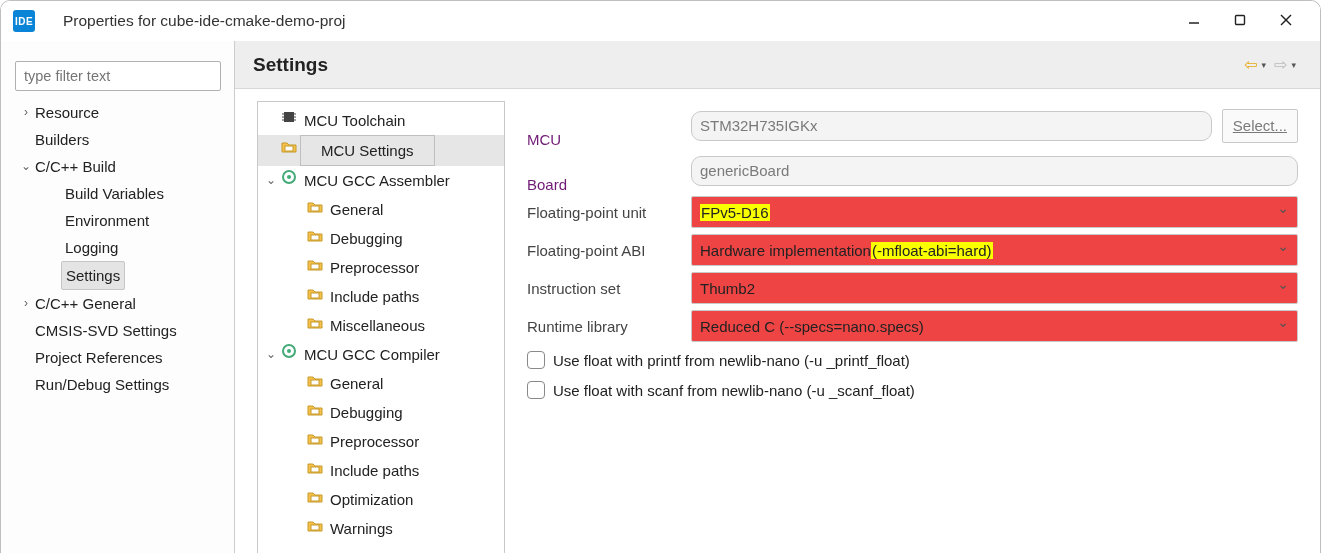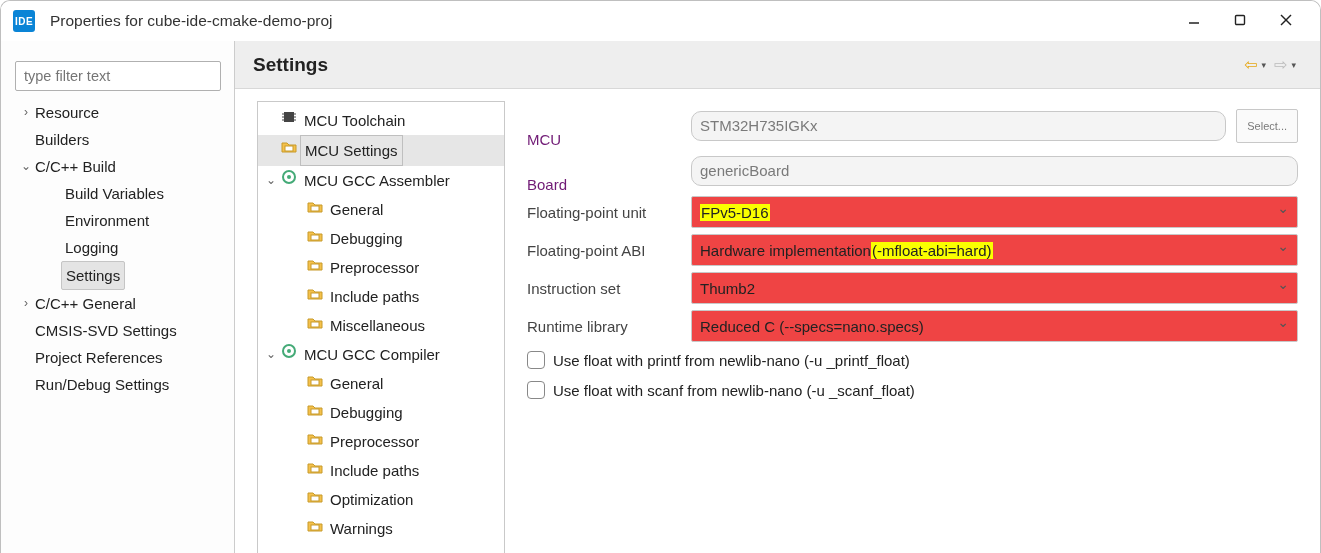--- a/index.html
+++ b/index.html
@@ -28,21 +28,21 @@
   .titlebar .app-icon {
     width: 22px; height: 22px;
     background: #0a84d6;
     color: #fff;
     font-size: 10px;
     font-weight: bold;
     display: flex;
     align-items: center;
     justify-content: center;
     border-radius: 3px;
-    margin-right: 15px;
+    margin-right: 28px;
     letter-spacing: 0.5px;
   }
   .titlebar .title { flex: 1; color: #333; font-size: 15.5px; }
   .win-controls { display: flex; gap: 22px; align-items: center; padding-right: 12px; }
   .win-controls span { width: 24px; text-align: center; font-size: 14px; color: #222; }
 
   
   .main {
     display: flex;
     height: calc(100% - 40px);
@@ -151,21 +151,21 @@
     display: inline-block;
     margin-right: 6px;
   }
   .micon.chip svg, .micon.folder svg, .micon.tool svg { width:18px; height:18px; }
   .mid-item.selected {
     background: #e6e6e6;
   }
   .mid-item.selected .lbl {
     border: 1px solid #bfbfbf;
     background: #e6e6e6;
-    padding: 0 4px;
+    padding: 0 20px;
     margin-left: -4px;
   }
 
   
   .form-area {
     flex: 1;
     padding: 2px 22px 0 22px;
     overflow: hidden;
   }
   .form-row {
@@ -191,24 +191,25 @@
     display: flex;
     align-items: center;
     border-radius: 10px;
   }
   .select-btn {
     height: 30px;
     padding: 16px 10px;
     border: 1px solid #c8c8c8;
     background: #fafafa;
     color: #7a7a7a;
-    font-size: 11px;
+    font-size: 15px;
     border-radius: 2px;
     display: flex;
     align-items: center;
+    text-decoration: underline;
   }
   .dropdown {
     flex: 1;
     height: 32px;
     border: 1px solid #c8c8c8;
     background: #ef4444;
     padding: 0 26px 0 8px;
     font-size: 15px;
     display: flex;
     align-items: center;

